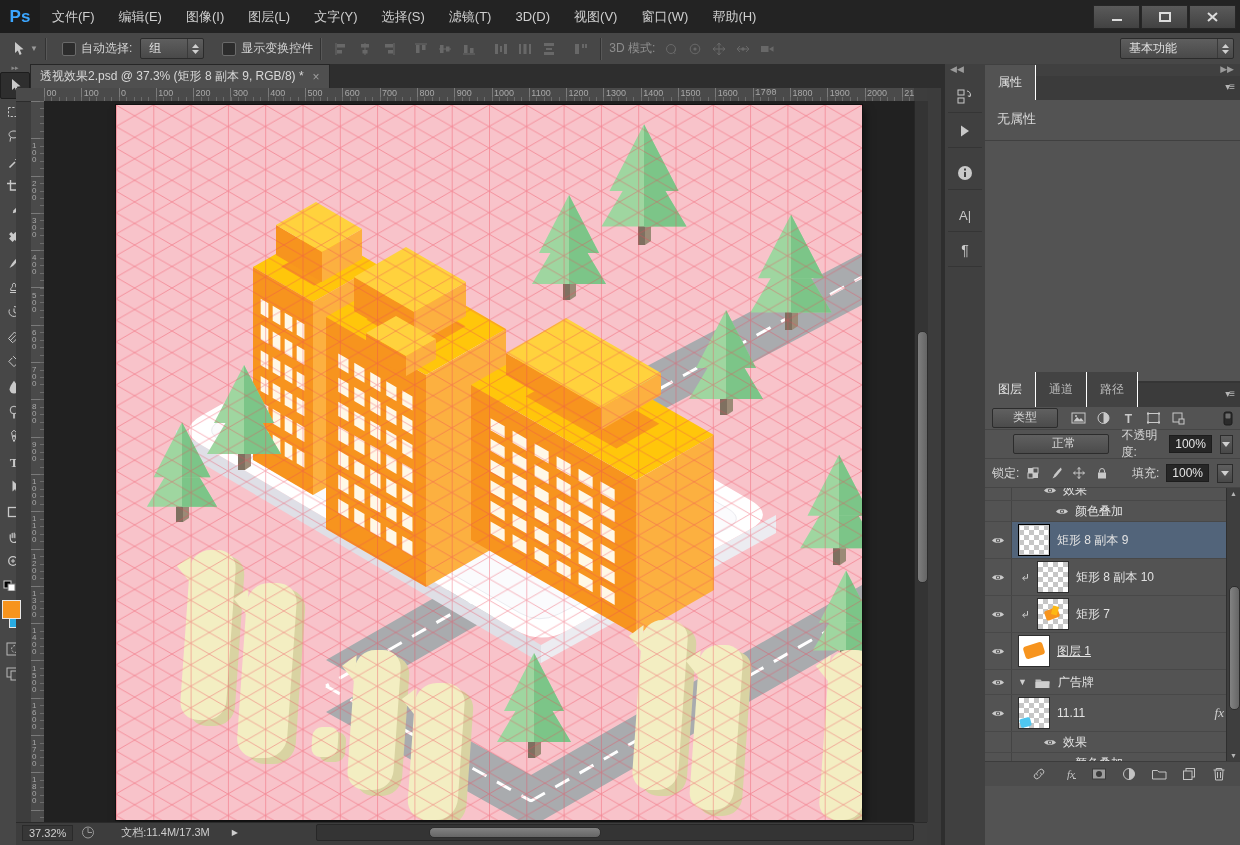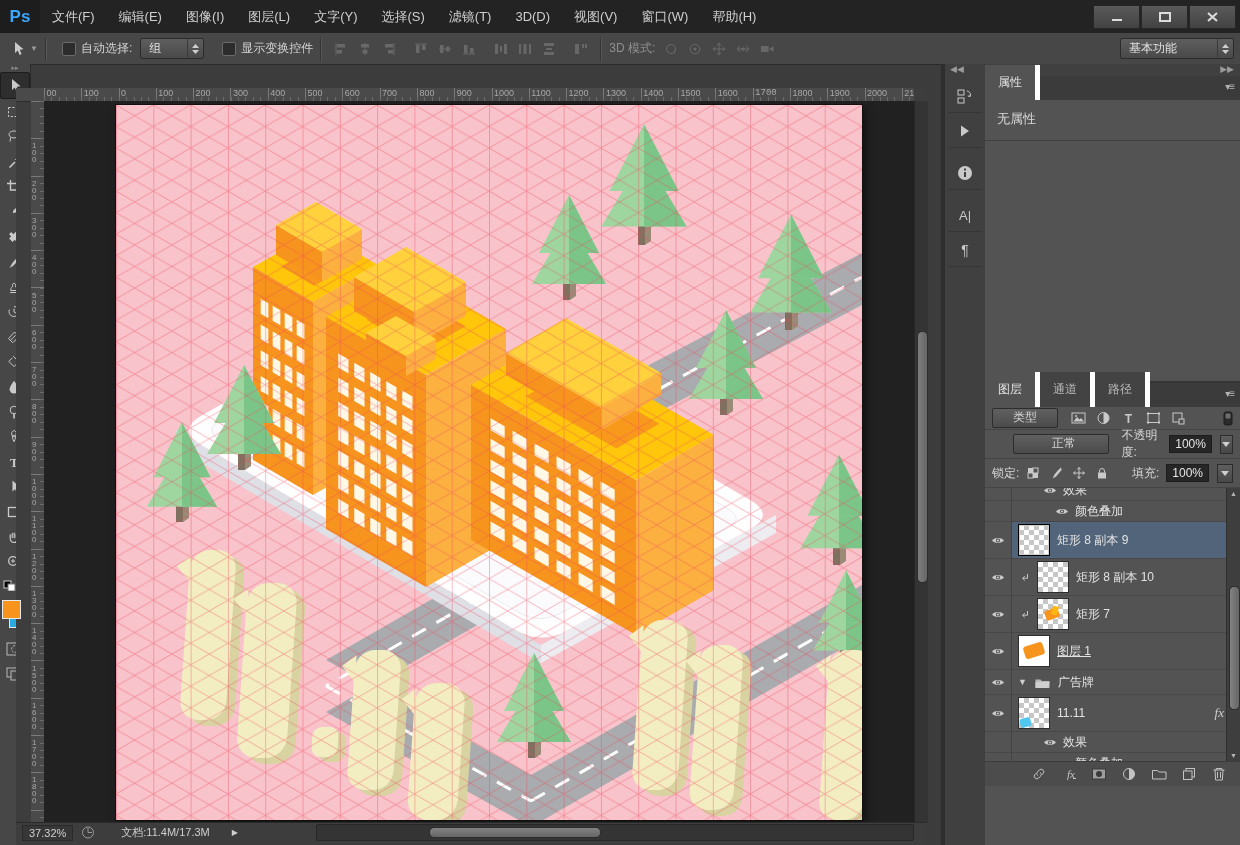--- a/index.html
+++ b/index.html
@@ -58,21 +58,21 @@
   .sbarrow{color:#9a9a9a;font-size:8px;margin:0 4px;}
   
   #gapcol{position:absolute;left:941px;top:64px;width:4px;height:781px;background:#2e2e2e;}
   #dockstrip{position:absolute;left:945px;top:64px;width:40px;height:781px;background:#404040;border-right:1px solid #2b2b2b;}
   #dockstrip .hdr{height:14px;font-size:9px;color:#9a9a9a;padding-left:5px;}
   .dockbtn{width:34px;height:33px;margin:1px auto;display:flex;align-items:center;justify-content:center;border-bottom:1px solid #353535;}
   
   #panels{position:absolute;left:985px;top:64px;width:255px;height:781px;background:#535353;}
   #panels .hdr{height:12px;font-size:9px;color:#9a9a9a;text-align:right;padding-right:6px;background:#404040;}
   .ptabbar{height:24px;background:#3b3b3b;display:flex;align-items:flex-end;position:relative;}
-  .ptab{height:23px;padding:6px 13px;display:flex;align-items:center;font-size:12px;color:#b9b9b9;background:#434343;border-right:5px solid #ffffff;}
+  .ptab{height:23px;padding:6px 13px;display:flex;align-items:center;font-size:12px;color:#b9b9b9;background:#434343;border-right:1px solid #ffffff;}
   .ptab.active{background:#535353;color:#e3e3e3;}
   .pmenu{position:absolute;right:6px;top:5px;color:#b5b5b5;font-size:10px;letter-spacing:-1px;}
   #prop-empty{padding:10px 12px 12px;border-bottom:1px solid #404040;color:#dadada;font-size:13px;}
   #prop-body{height:281px;}
   #prop-foot{height:22px;border-top:1px solid #404040;display:flex;justify-content:flex-end;align-items:center;padding-right:10px;}
   
   #layersdock{position:absolute;left:0;top:317px;width:255px;height:464px;background:#535353;border-top:2px solid #353535;}
   .lrow{display:flex;align-items:center;padding:0 7px;gap:7px;border-bottom:1px solid #454545;}
   #filterrow{height:22px;}
   #blendrow{height:28px;padding-left:28px;}
@@ -410,20 +410,26 @@
         </svg>
     </div>
     <div class="tool">
       <svg width="18" height="14">
           <rect x="1" y="1" width="12" height="9" fill="none" stroke="#b9b9b9"></rect>
           <rect x="5" y="4" width="12" height="9" fill="#474747" stroke="#b9b9b9"></rect>
         </svg>
     </div>
   </div>
 
+  <div id="tabstrip">
+    <div id="doctab">
+      <span class="ttl">透视效果2.psd @ 37.3% (矩形 8 副本 9, RGB/8) *</span>
+      <span class="cls">×</span>
+    </div>
+  </div>
 
   <div id="docwin">
     <div id="corner"></div>
     <div id="hruler">
         <span class="hlab" style="left: 0.4px;">00</span>
         <span class="hlab" style="left: 37.7px;">100</span>
         <span class="hlab" style="left: 75px;">0</span>
         <span class="hlab" style="left: 112.3px;">100</span>
         <span class="hlab" style="left: 149.6px;">200</span>
         <span class="hlab" style="left: 186.9px;">300</span>

